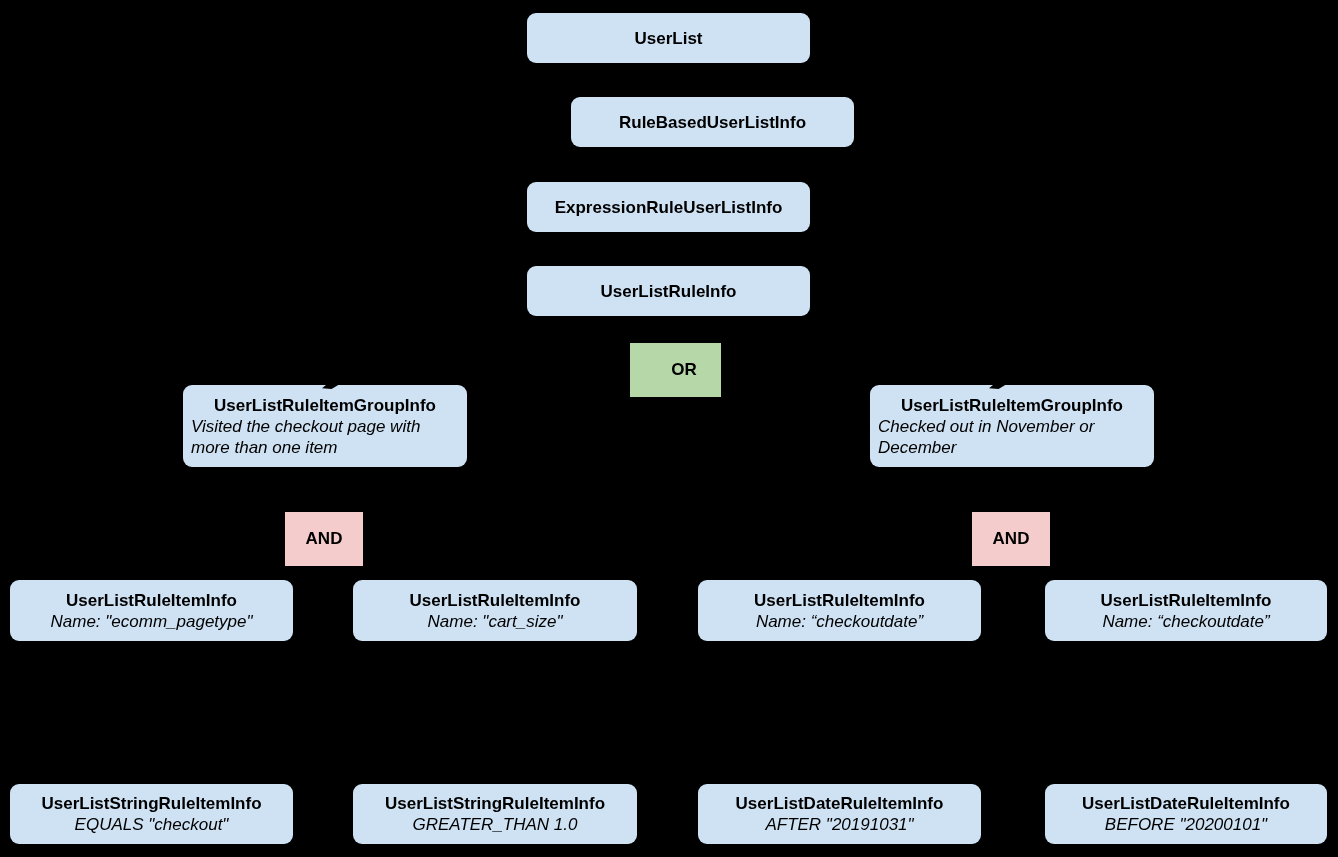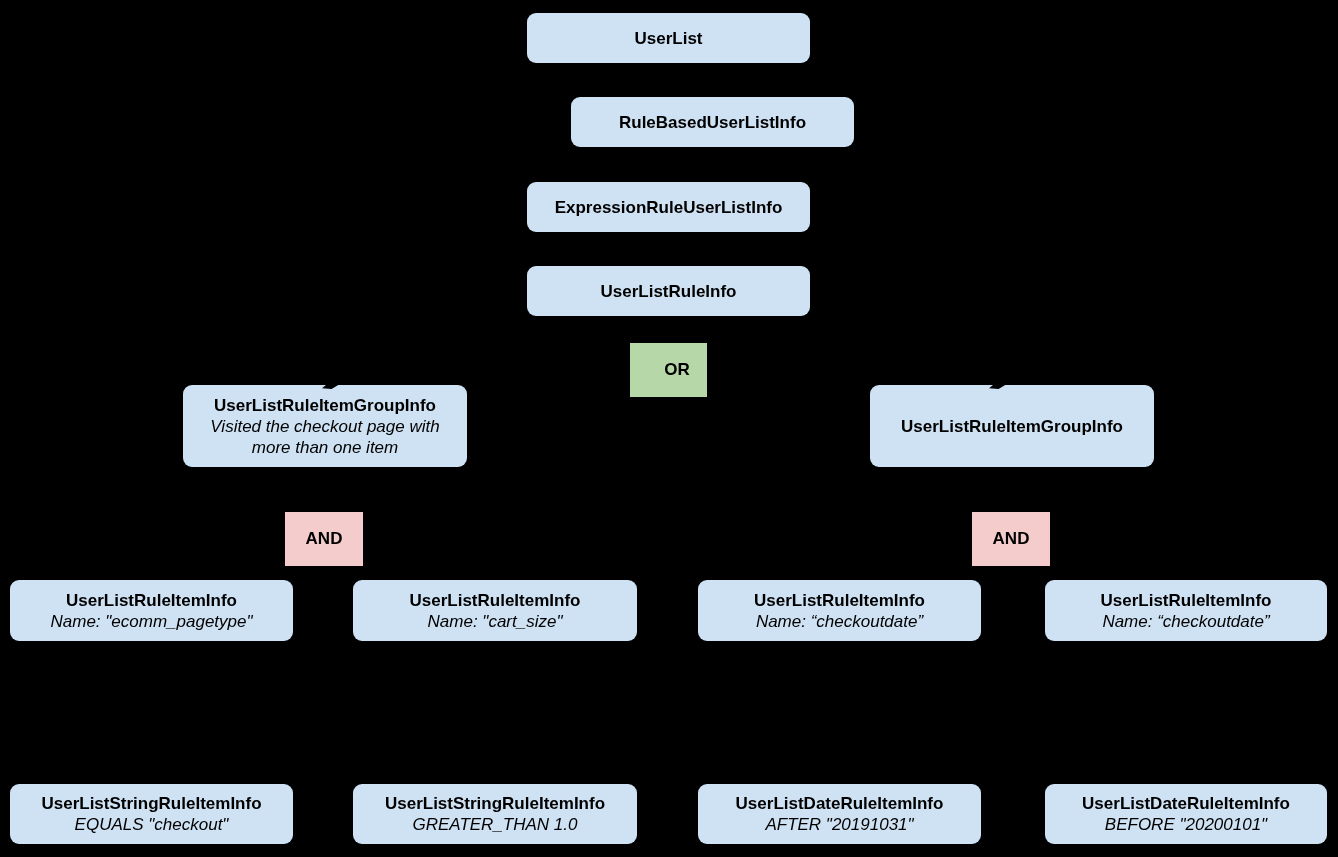--- a/index.html
+++ b/index.html
@@ -17,21 +17,21 @@
     color: #000000;
   }
   .node {
     position: absolute;
     background: #cfe2f3;
     border-radius: 9px;
     display: flex;
     flex-direction: column;
     align-items: center;
     justify-content: center;
-    text-align: center;
+    text-align: left;
     box-sizing: border-box;
     padding: 2px 8px;
   }
   .node .title {
     font-weight: bold;
     font-size: 17px;
     line-height: 21px;
     white-space: nowrap;
   }
   .node .sub {
@@ -49,21 +49,21 @@
     box-sizing: border-box;
   }
   .or-box  { background: #b6d7a8; }
   .and-box { background: #f4cccc; }
 
   
   .chain-0 { left: 527px; top: 13px;  width: 283px; height: 50px; }
   .chain-1 { left: 527px; top: 97px;  width: 283px; height: 50px; margin-left: 44px; }
   .chain-2 { left: 527px; top: 182px; width: 283px; height: 50px; }
   .chain-3 { left: 527px; top: 266px; width: 283px; height: 50px; }
-  .or-box  { left: 630px; top: 343px; width: 77px;  height: 54px; padding-left: 17px; }
+  .or-box  { left: 630px; top: 343px; width: 91px;  height: 54px; padding-left: 17px; }
   .group-0 { left: 183px; top: 385px; width: 284px; height: 82px; }
   .group-1 { left: 870px; top: 385px; width: 284px; height: 82px; }
   .and-0   { left: 285px; top: 512px; width: 78px;  height: 54px; }
   .and-1   { left: 972px; top: 512px; width: 78px;  height: 54px; }
   .item-0  { left: 10px;   top: 580px; width: 283px; height: 61px; }
   .item-1  { left: 353px;  top: 580px; width: 284px; height: 61px; }
   .item-2  { left: 698px;  top: 580px; width: 283px; height: 61px; }
   .item-3  { left: 1045px; top: 580px; width: 282px; height: 61px; }
   .leaf-0  { left: 10px;   top: 784px; width: 283px; height: 60px; }
   .leaf-1  { left: 353px;  top: 784px; width: 284px; height: 60px; }
@@ -103,20 +103,21 @@
   <div class="opbox or-box">
     <span>OR</span>
   </div>
 
   <div class="node group-0">
     <span class="title">UserListRuleItemGroupInfo</span>
     <span class="sub">Visited the checkout page with more than one item</span>
   </div>
   <div class="node group-1">
     <span class="title">UserListRuleItemGroupInfo</span>
+    <span class="sub">Checked out in November or December</span>
   </div>
 
   <div class="arrowhead arrowhead-left"></div>
   <div class="arrowhead arrowhead-right"></div>
 
   <div class="opbox and-box and-0">
     <span>AND</span>
   </div>
   <div class="opbox and-box and-1">
     <span>AND</span>

